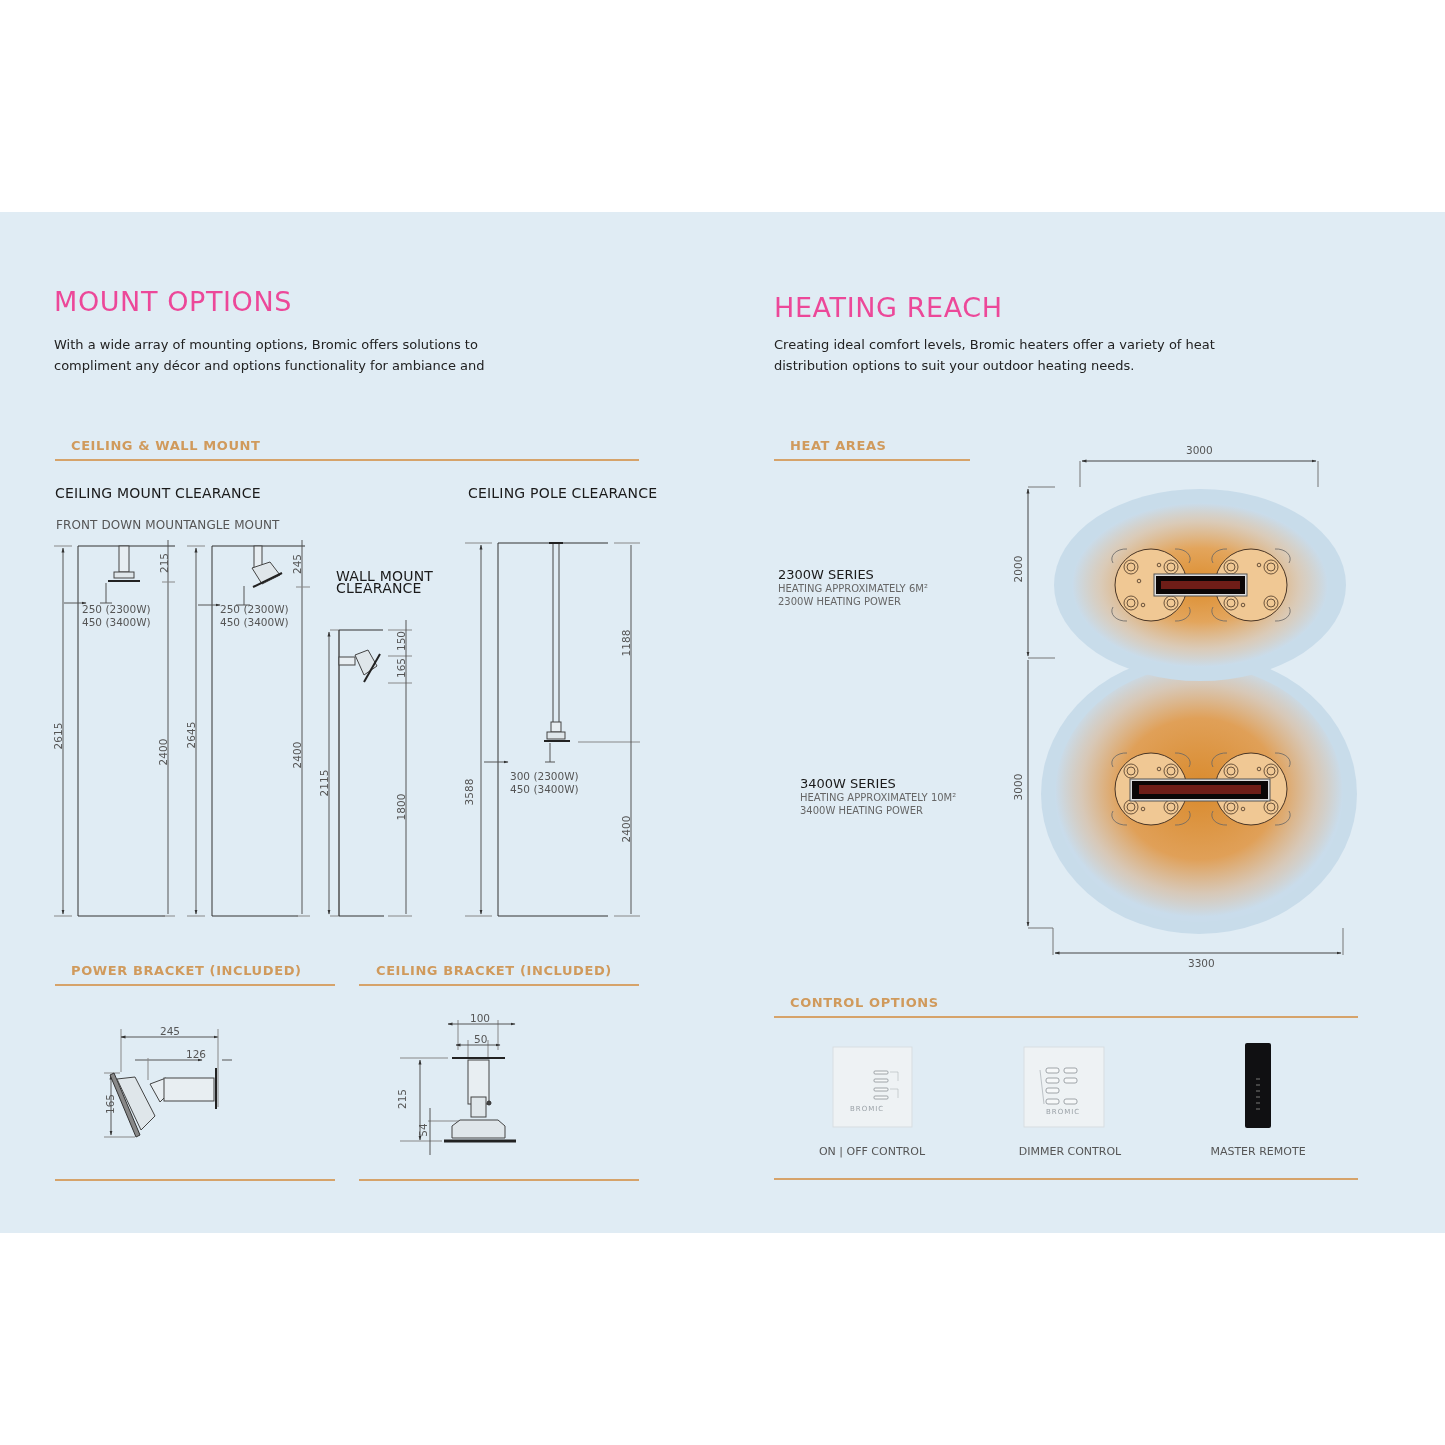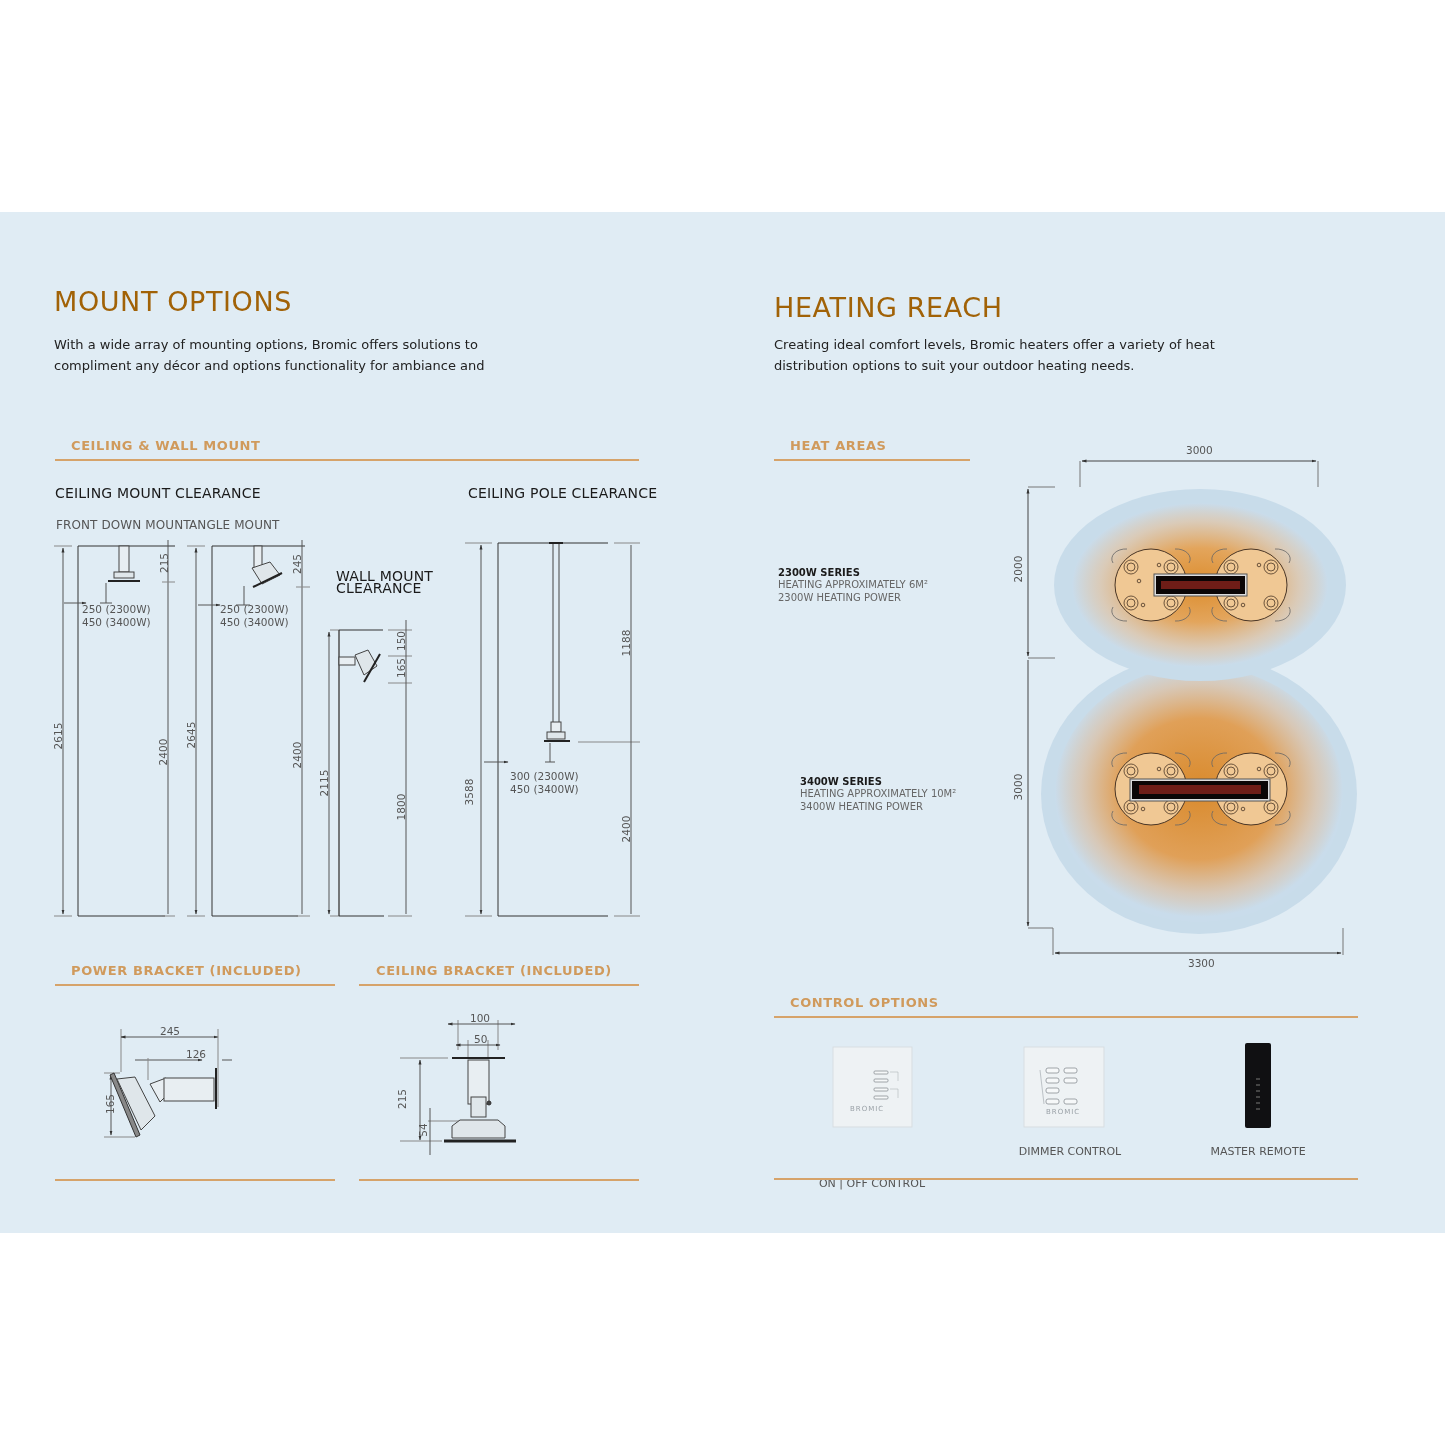--- a/index.html
+++ b/index.html
@@ -1,27 +1,27 @@
 <!DOCTYPE html>
 <html><head>
 <meta charset="utf-8">
 <style>
   html,body{margin:0;padding:0;background:#ffffff;}
   body{width:1445px;height:1445px;position:relative;overflow:hidden;font-family:"Liberation Sans",sans-serif;color:#1a1a1a;}
   .panel{position:absolute;left:0;top:212px;width:1445px;height:1021px;background:#e0ecf4;}
   .abs{position:absolute;}
-  .h1{font-family:"DejaVu Sans",sans-serif;font-size:27px;font-weight:400;letter-spacing:0.6px;color:#a16207;white-space:nowrap;}
+  .h1{font-family:"DejaVu Sans",sans-serif;font-size:27px;font-weight:400;letter-spacing:0.6px;color:#ec4899;white-space:nowrap;}
   .intro{font-family:"DejaVu Sans",sans-serif;font-size:13px;line-height:21px;color:#222;}
   .sec{font-family:"DejaVu Sans",sans-serif;font-size:13px;font-weight:bold;color:#d09a5c;letter-spacing:0.6px;white-space:nowrap;}
   .rule{position:absolute;height:2px;background:#d6a36a;}
   .sub{font-family:"DejaVu Sans",sans-serif;font-size:14px;font-weight:normal;color:#1a1a1a;letter-spacing:0.2px;white-space:nowrap;}
   .lbl{font-family:"DejaVu Sans",sans-serif;font-size:12px;color:#555;letter-spacing:0.1px;white-space:nowrap;}
   .dim{font-family:"DejaVu Sans",sans-serif;font-size:10.5px;color:#555;white-space:nowrap;line-height:13px;}
   .vdim{font-family:"DejaVu Sans",sans-serif;font-size:10.5px;color:#555;white-space:nowrap;transform:rotate(-90deg);transform-origin:center center;}
-  .series-title{font-family:"DejaVu Sans",sans-serif;font-size:10px;font-weight:bold;color:#1a1a1a;}
+  .series-title{font-family:"DejaVu Sans",sans-serif;font-size:13px;font-weight:normal;color:#1a1a1a;}
   .series-line{font-family:"DejaVu Sans",sans-serif;font-size:10px;color:#666;line-height:13px;}
   .ctl-lbl{font-family:"DejaVu Sans",sans-serif;font-size:11px;color:#555;text-align:center;white-space:nowrap;}
   svg{position:absolute;overflow:visible;}
 </style>
 </head>
 <body>
 
 <div class="panel"></div>
 
 <div class="abs h1" style="left:54px;top:286px;">MOUNT OPTIONS</div>
@@ -331,17 +331,17 @@
       <rect x="1256" y="1090" width="4" height="2"></rect>
       <rect x="1256" y="1096" width="4" height="2"></rect>
       <rect x="1256" y="1102" width="4" height="2"></rect>
       <rect x="1256" y="1108" width="4" height="2"></rect>
     </g>
   </g>
 </svg>
 <div class="abs" style="left:850px;top:1105px;font-family:'DejaVu Sans',sans-serif;font-size:7px;color:#9aa1a7;letter-spacing:1px;">BROMIC</div>
 <div class="abs" style="left:1046px;top:1108px;font-family:'DejaVu Sans',sans-serif;font-size:7px;color:#9aa1a7;letter-spacing:1px;">BROMIC</div>
 
-<div class="abs ctl-lbl" style="left:812px;top:1145px;width:120px;margin-top:32px;">ON | OFF CONTROL</div>
+<div class="abs ctl-lbl" style="left:812px;top:1145px;width:120px;">ON | OFF CONTROL</div>
 <div class="abs ctl-lbl" style="left:1005px;top:1145px;width:130px;">DIMMER CONTROL</div>
 <div class="abs ctl-lbl" style="left:1193px;top:1145px;width:130px;">MASTER REMOTE</div>
 
 <div class="rule" style="left:774px;top:1178px;width:584px;"></div>
 
 </body></html>

